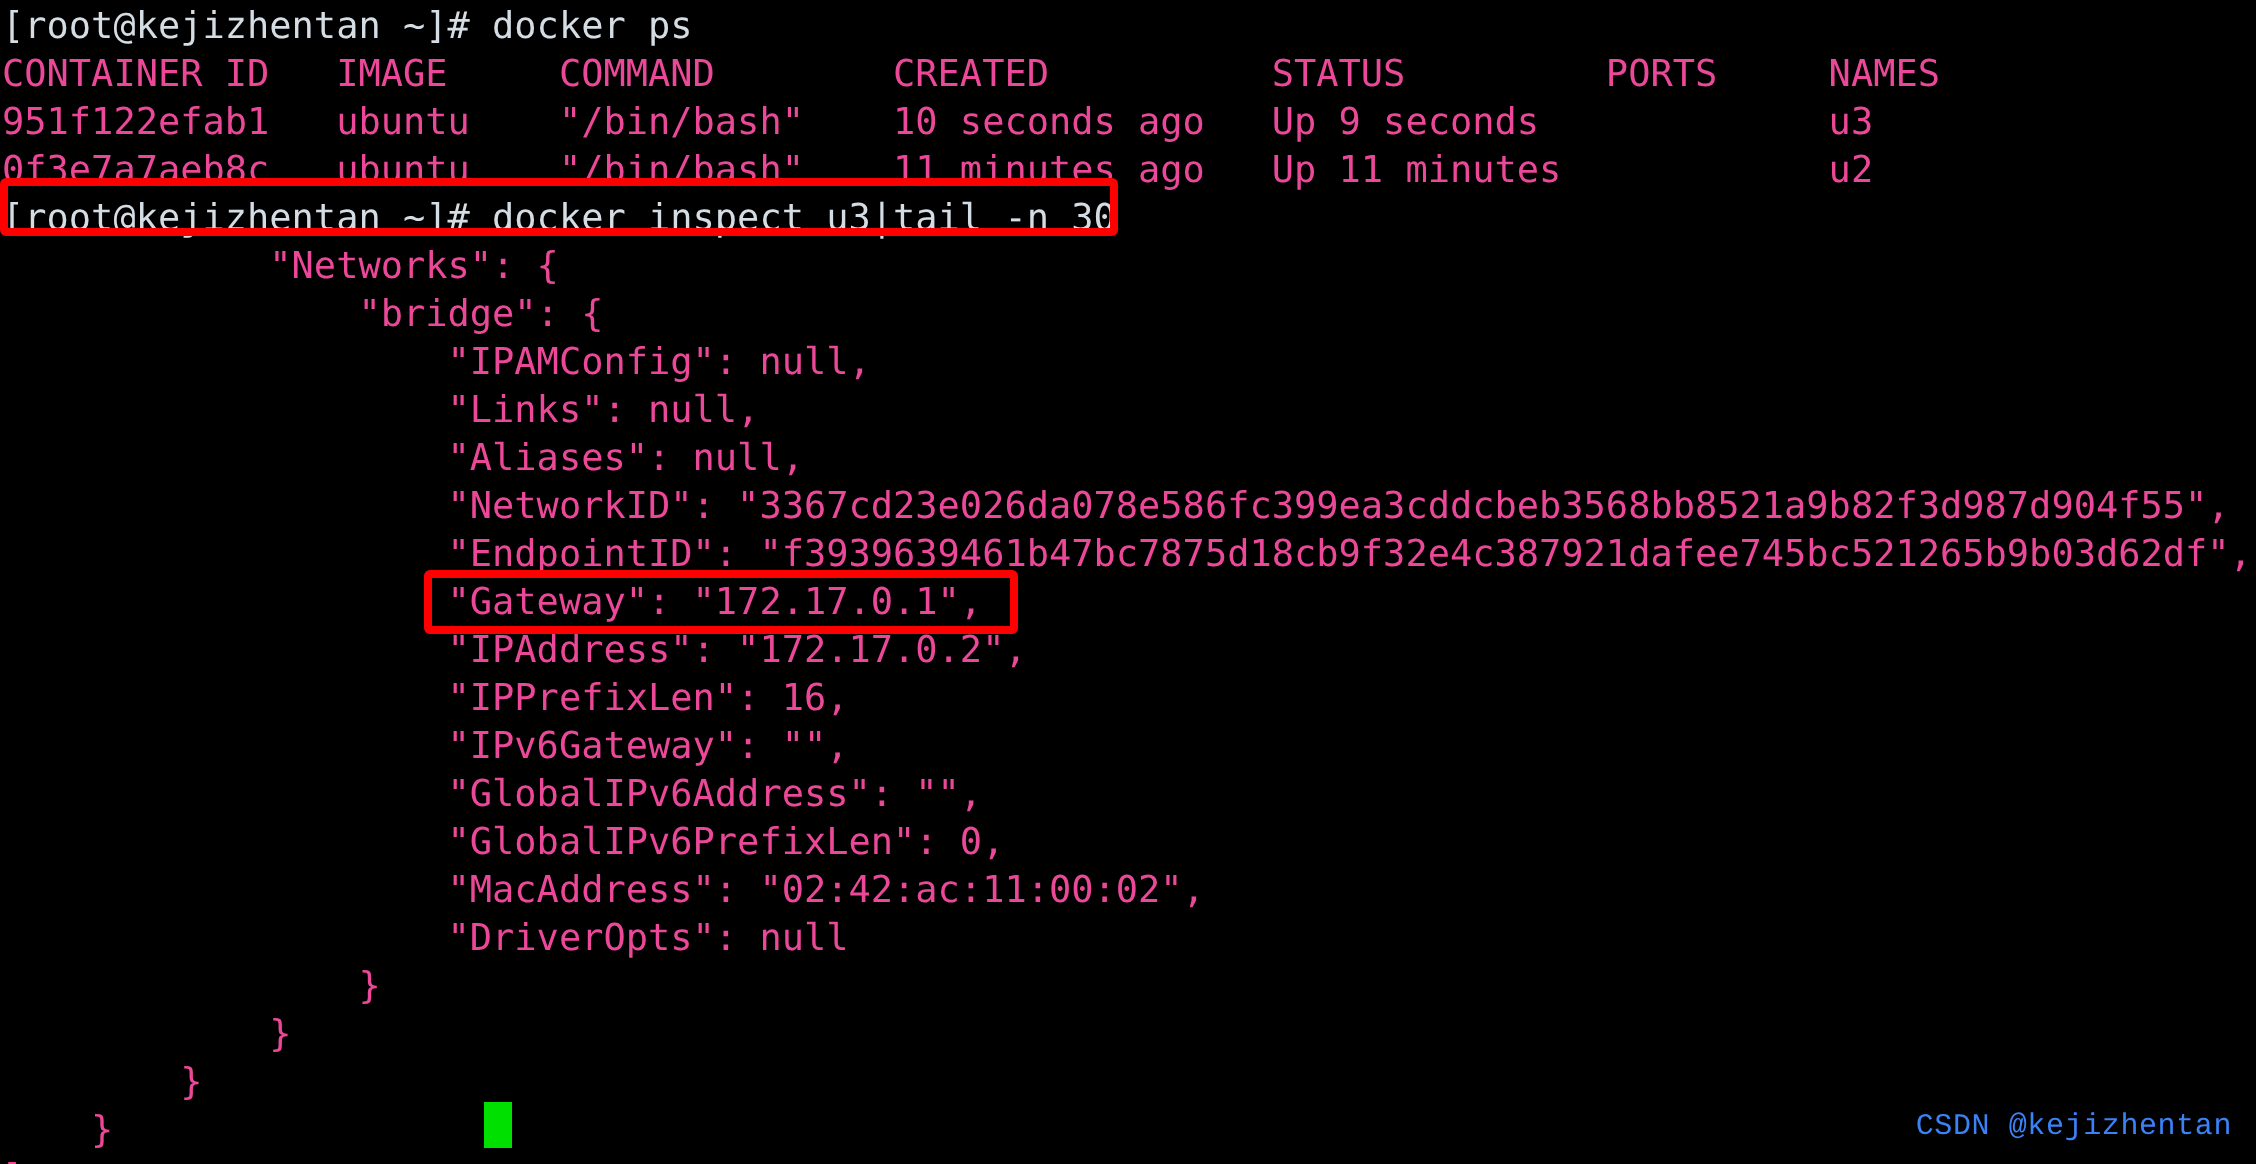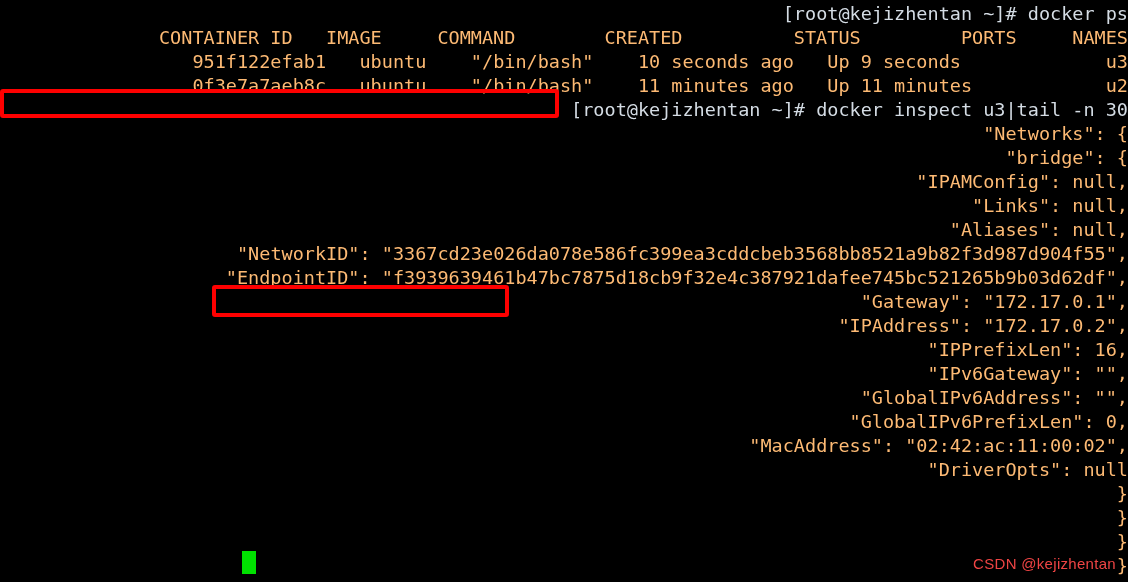--- a/index.html
+++ b/index.html
@@ -17,34 +17,33 @@
   #terminal {
     position: relative;
     width: 1128px;
     height: 582px;
     background: #000000;
     color: #d4dce4;
     font-family: "DejaVu Sans Mono", "Liberation Mono", monospace;
     font-size: 18.5px;
     line-height: 24px;
     letter-spacing: 0px;
-    text-align: right;
   }
   .screen {
     position: absolute;
     left: 0;
     top: 2px;
     width: 1128px;
   }
   .line {
     height: 24px;
     white-space: pre;
     padding-left: 1px;
     font-family: "DejaVu Sans Mono", "Liberation Mono", monospace;
-    color: #fdba74;
+    color: #ec4899;
   }
   .line.prompt-line {
     color: #d4dce4;
   }
   
   .hl {
     position: absolute;
     border: 4px solid #fe0000;
     border-radius: 3px;
     box-sizing: border-box;
@@ -68,22 +67,22 @@
     left: 242px;
     top: 551px;
     width: 14px;
     height: 23px;
     background: #00e000;
   }
   #watermark {
     position: absolute;
     right: 12px;
     bottom: 6px;
-    color: #ef4444;
-    font-family: Liberation Sans, sans-serif;
+    color: #3b82f6;
+    font-family: Liberation Mono, monospace;
     font-size: 15px;
     letter-spacing: 0.3px;
     white-space: pre;
     margin-left: 10px;
   }
 </style>
 </head>
 <body>
 
 <div id="terminal">

